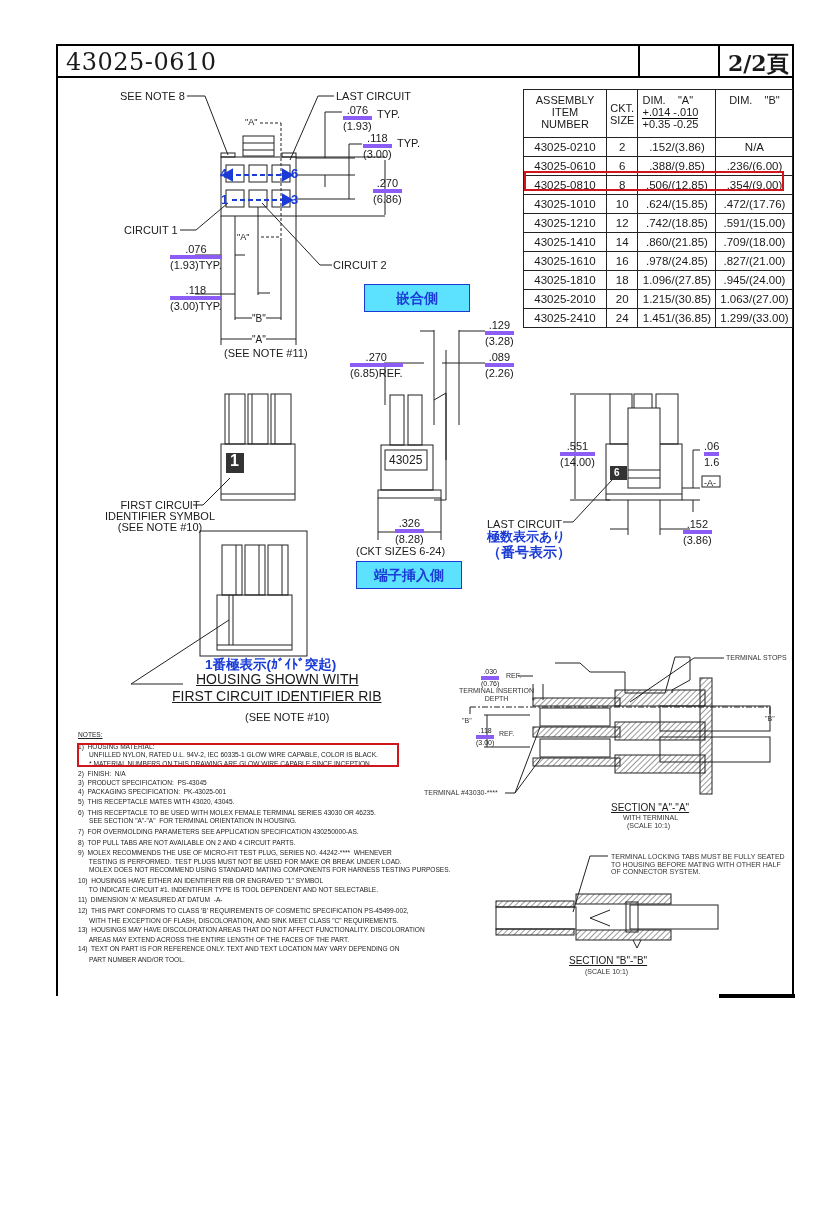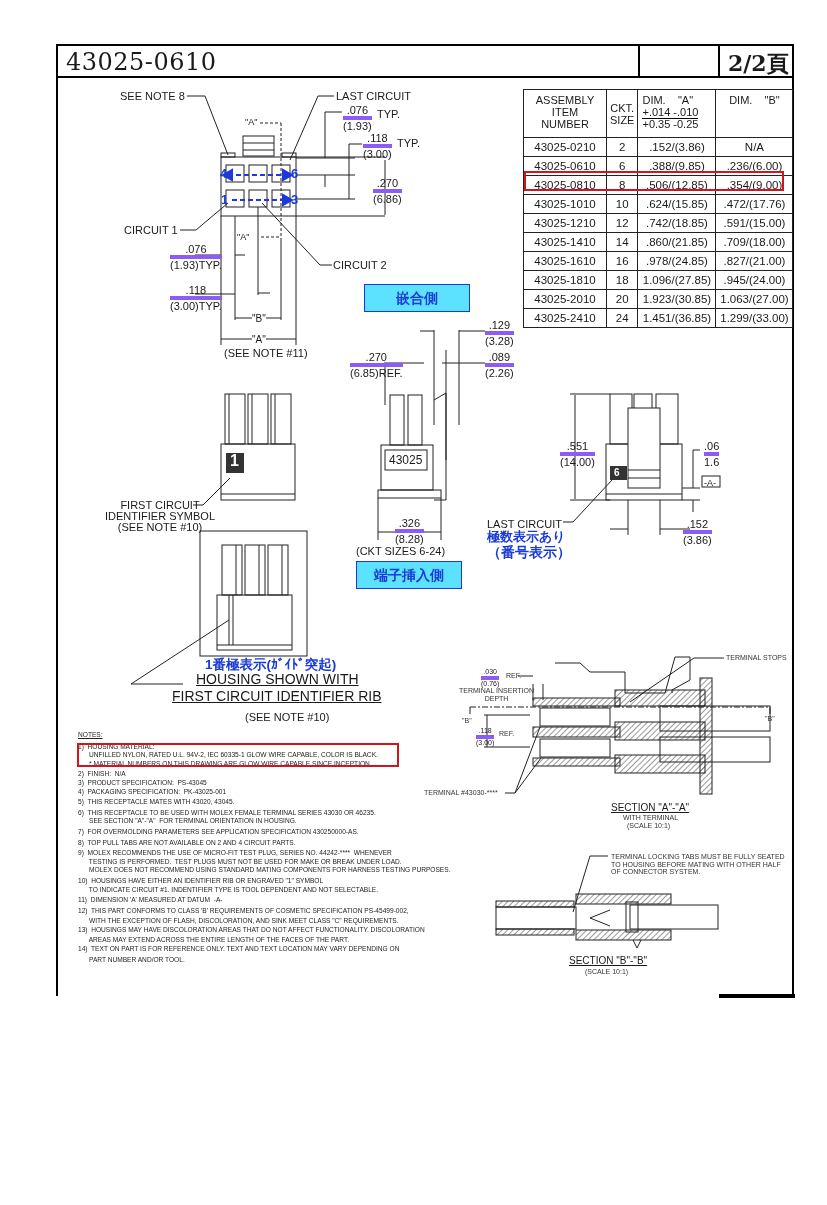--- a/index.html
+++ b/index.html
@@ -107,21 +107,21 @@
       </tr>
       <tr>
         <td>43025-1810</td>
         <td>18</td>
         <td>1.096/(27.85)</td>
         <td>.945/(24.00)</td>
       </tr>
       <tr>
         <td>43025-2010</td>
         <td>20</td>
-        <td>1.923/(30.85)</td>
+        <td>1.215/(30.85)</td>
         <td>1.063/(27.00)</td>
       </tr>
       <tr>
         <td>43025-2410</td>
         <td>24</td>
         <td>1.451/(36.85)</td>
         <td>1.299/(33.00)</td>
       </tr>
     </tbody>
 </table>

